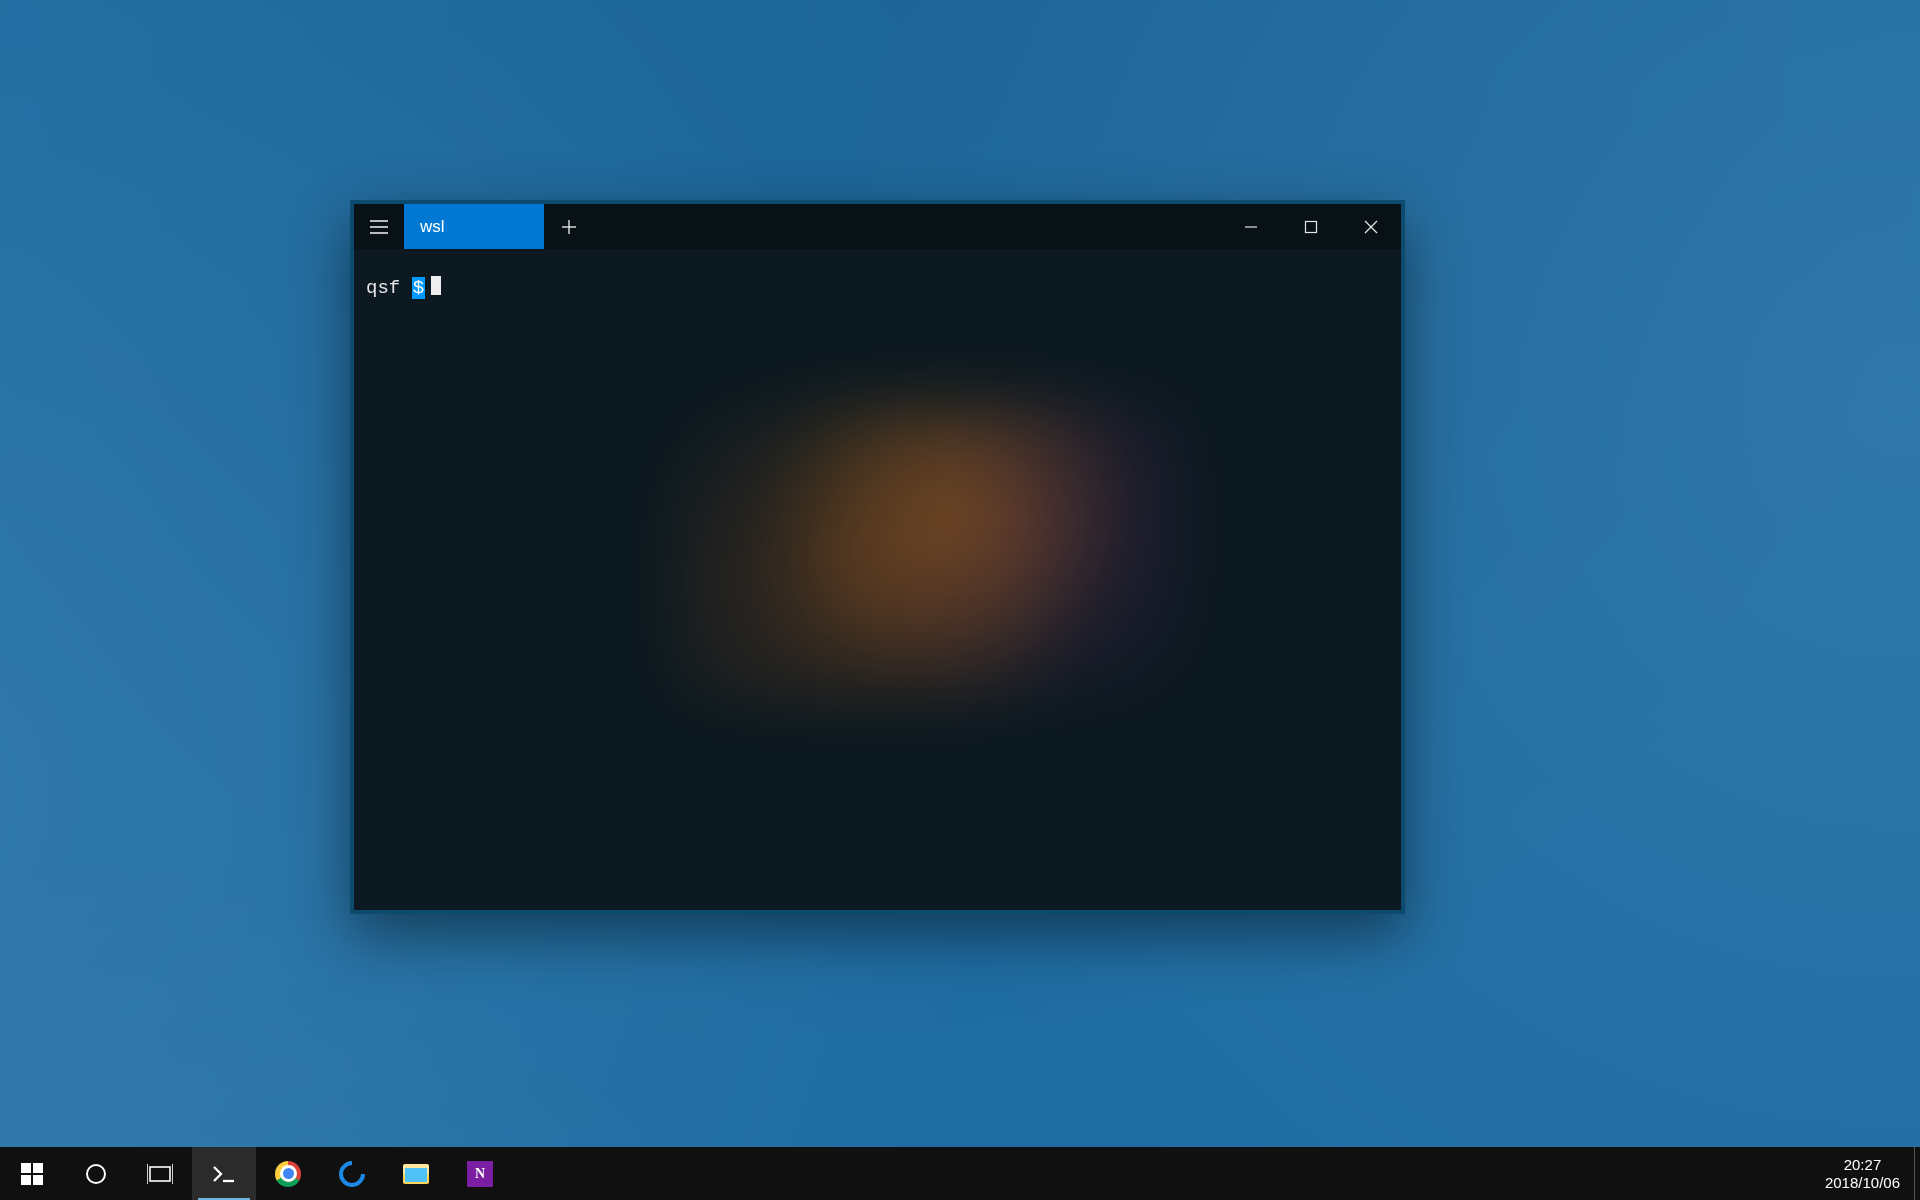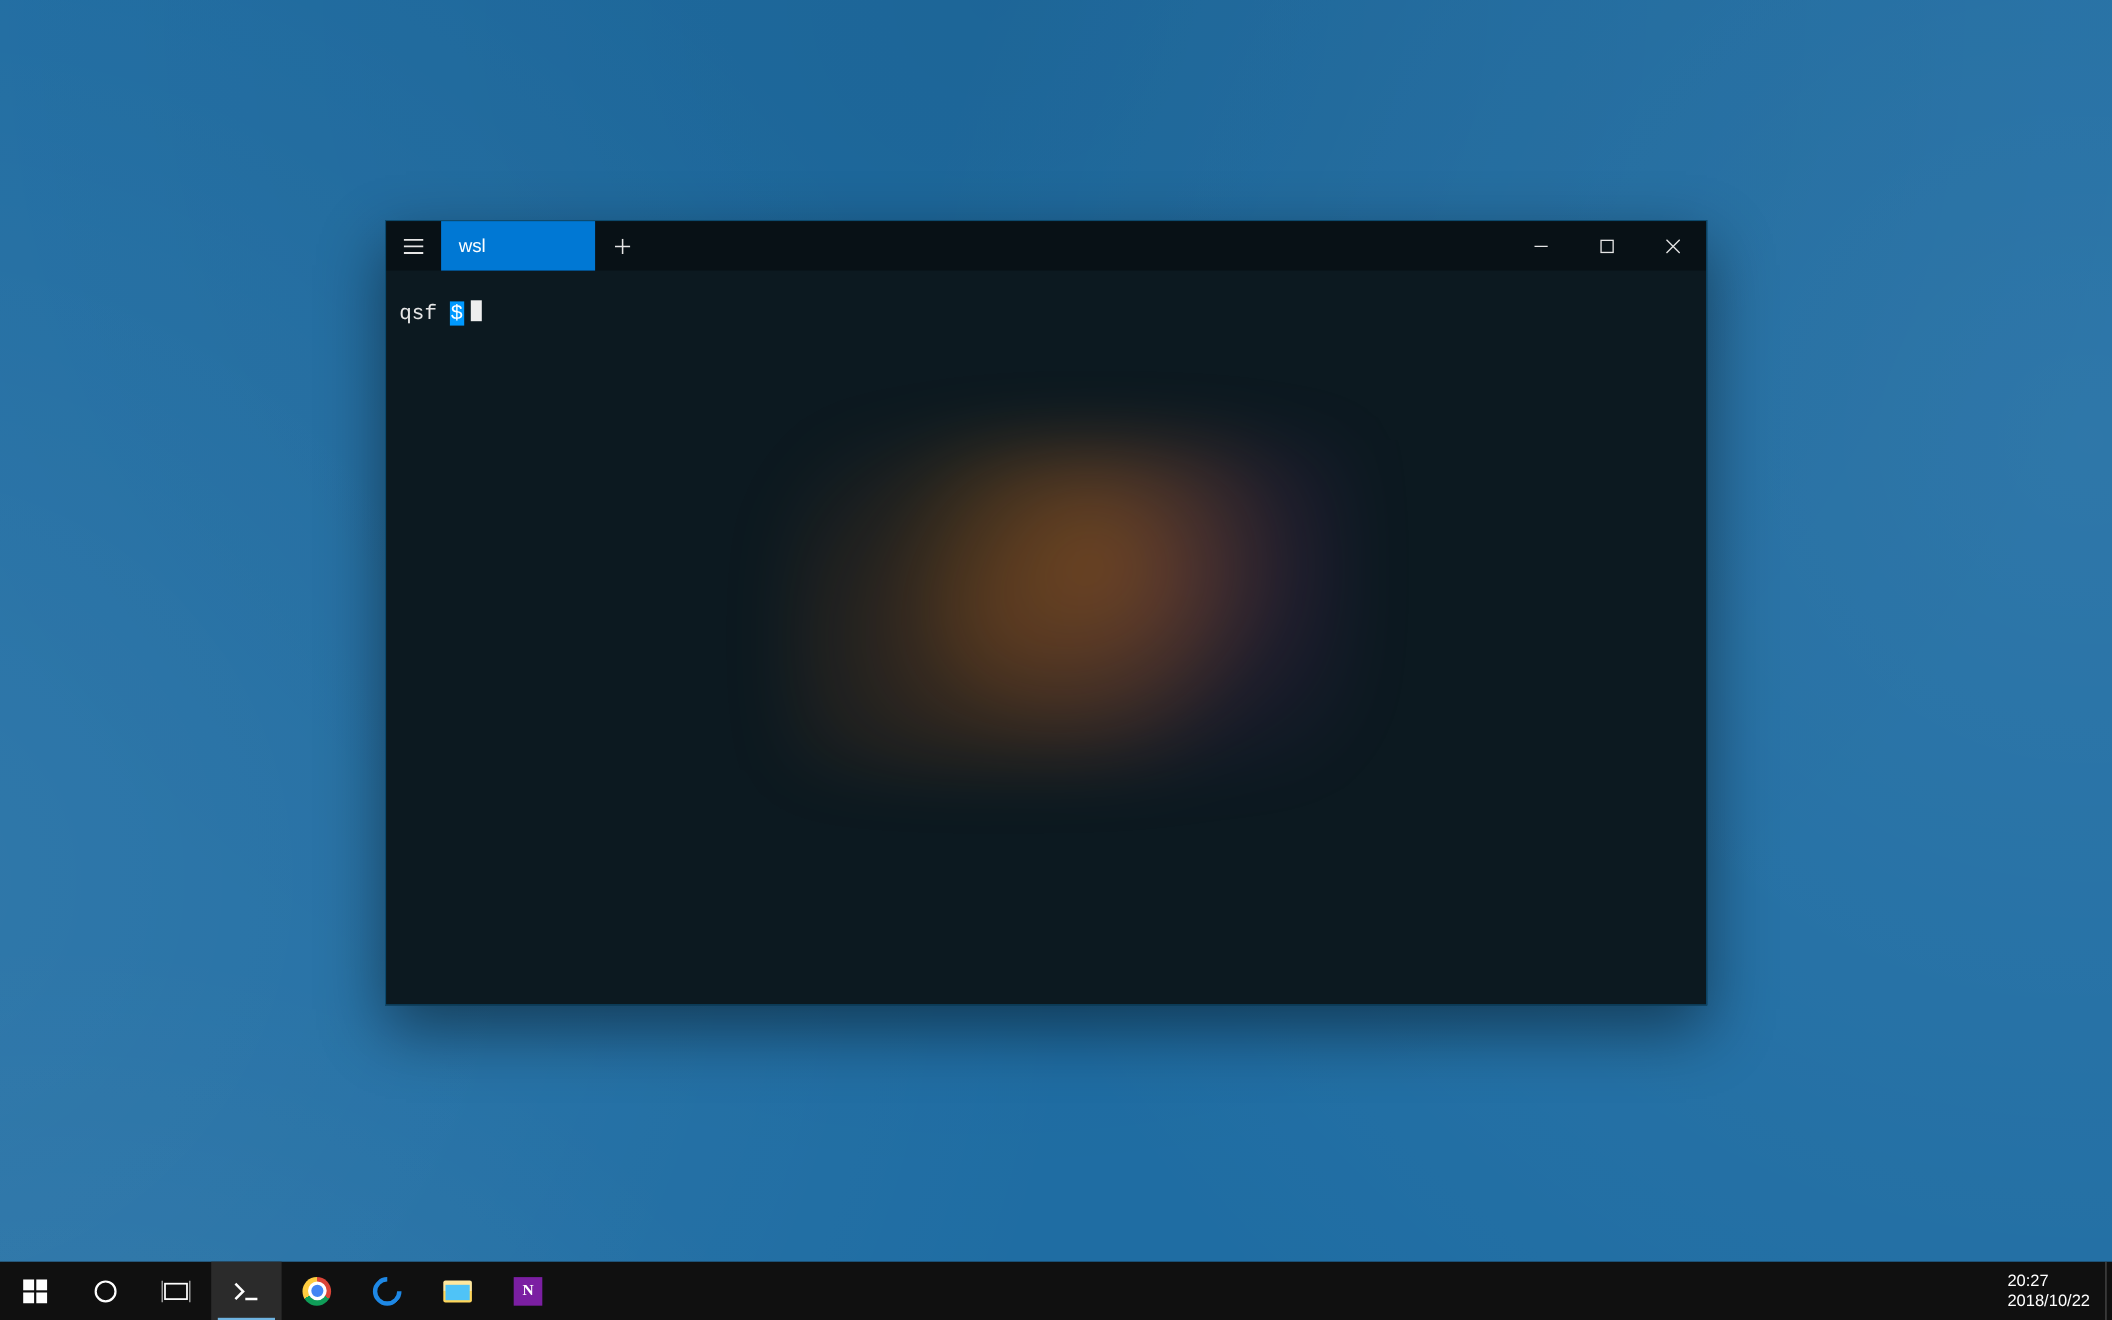--- a/index.html
+++ b/index.html
@@ -24,22 +24,22 @@
   .band.b2 { width:2400px; height:2400px; left:-300px;  top:-1200px;
              background:radial-gradient(circle at 50% 50%, rgba(0,0,0,.20),   rgba(0,0,0,0) 65%); }
   .band.b3 { width:2600px; height:2600px; left:600px;   top:-900px;
              background:radial-gradient(circle at 50% 50%, rgba(255,255,255,.20), rgba(255,255,255,0) 60%); }
   .band.b4 { width:1900px; height:1900px; left:-900px;  top:700px;
              background:radial-gradient(circle at 50% 50%, rgba(255,255,255,.22), rgba(255,255,255,0) 60%); }
 
   
   .window {
     position:absolute; left:350px; top:200px;
-    width:1202px; height:714px;
-    border:1px solid #0c4a6e;
+    width:1055px; height:714px;
+    border:4px solid #0c4a6e;
     background:#0c1920;
     color:#e6e6e6;
     box-shadow:0 22px 55px rgba(0,0,0,.45);
     overflow:hidden;
   }
   .window::before{ 
     content:""; position:absolute; left:30%; top:28%;
     width:520px; height:300px; pointer-events:none;
     background:
       radial-gradient(circle at 55% 35%, rgba(255,150,0,.30), rgba(255,150,0,0) 55%),
@@ -88,21 +88,21 @@
     width:64px; display:flex; align-items:center; justify-content:center;
     position:relative;
   }
   .tb-btn.active { background:#2b2b2b; }
   .tb-btn.active::after{
     content:""; position:absolute; left:6px; right:6px; bottom:0;
     height:2px; background:#6fb3e0;
   }
   .tb-spacer { flex:1; }
   .tb-clock {
-    display:flex; flex-direction:column; justify-content:center;
+    display:flex; flex-direction:column; align-items:center; justify-content:center;
     padding:0 14px; font-size:15px; line-height:18px;
   }
   .tb-peek { width:6px; border-left:1px solid #555; }
 
   
   .chrome-icon {
     width:26px;height:26px;border-radius:50%;
     background:conic-gradient(#db4437 0 120deg,#0f9d58 120deg 240deg,#ffcd40 240deg 360deg);
     display:flex;align-items:center;justify-content:center;
   }
@@ -216,16 +216,16 @@
     <span class="explorer-icon"></span>
   </div>
   <div class="tb-btn">
     <span class="onenote-icon">N</span>
   </div>
 
   <div class="tb-spacer"></div>
 
   <div class="tb-clock">
     <span>20:27</span>
-    <span>2018/10/22</span>
+    <span>2018/10/06</span>
   </div>
   <div class="tb-peek"></div>
 </div>
 
 </body></html>

